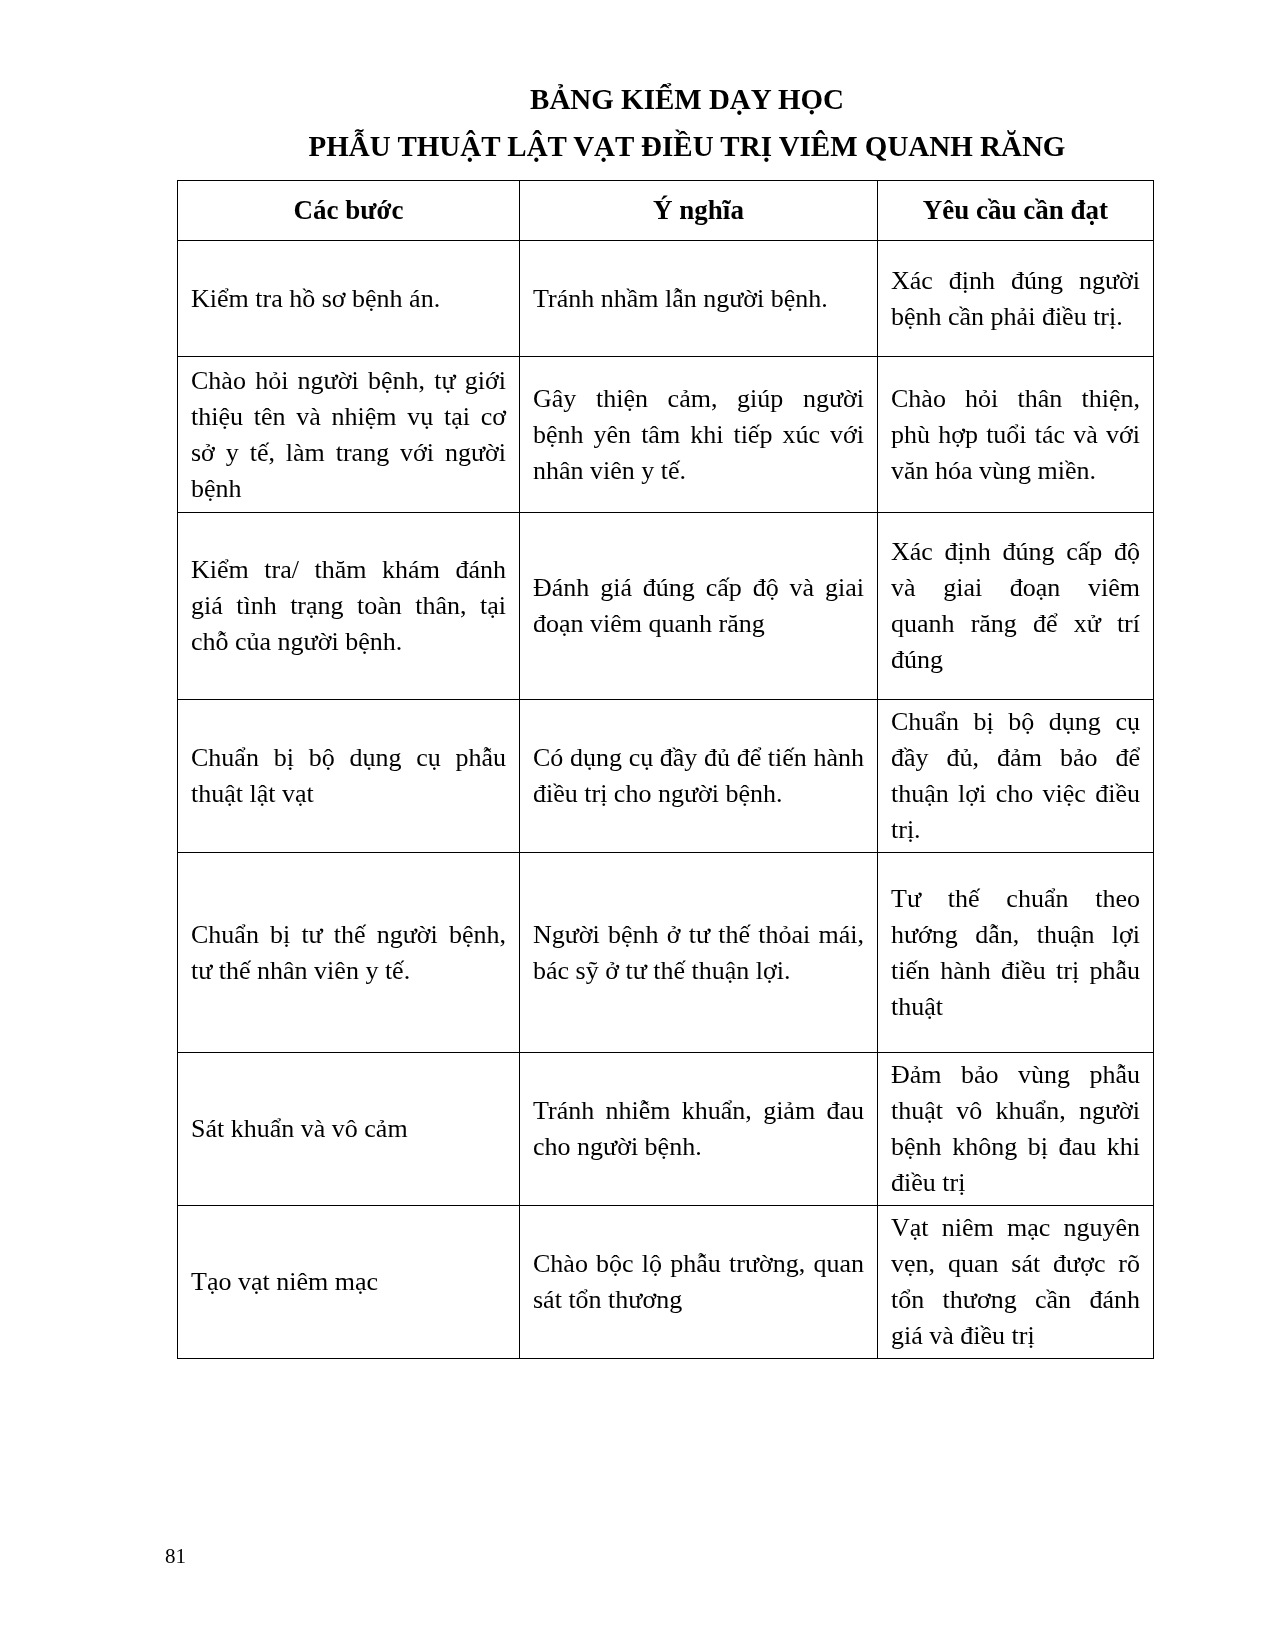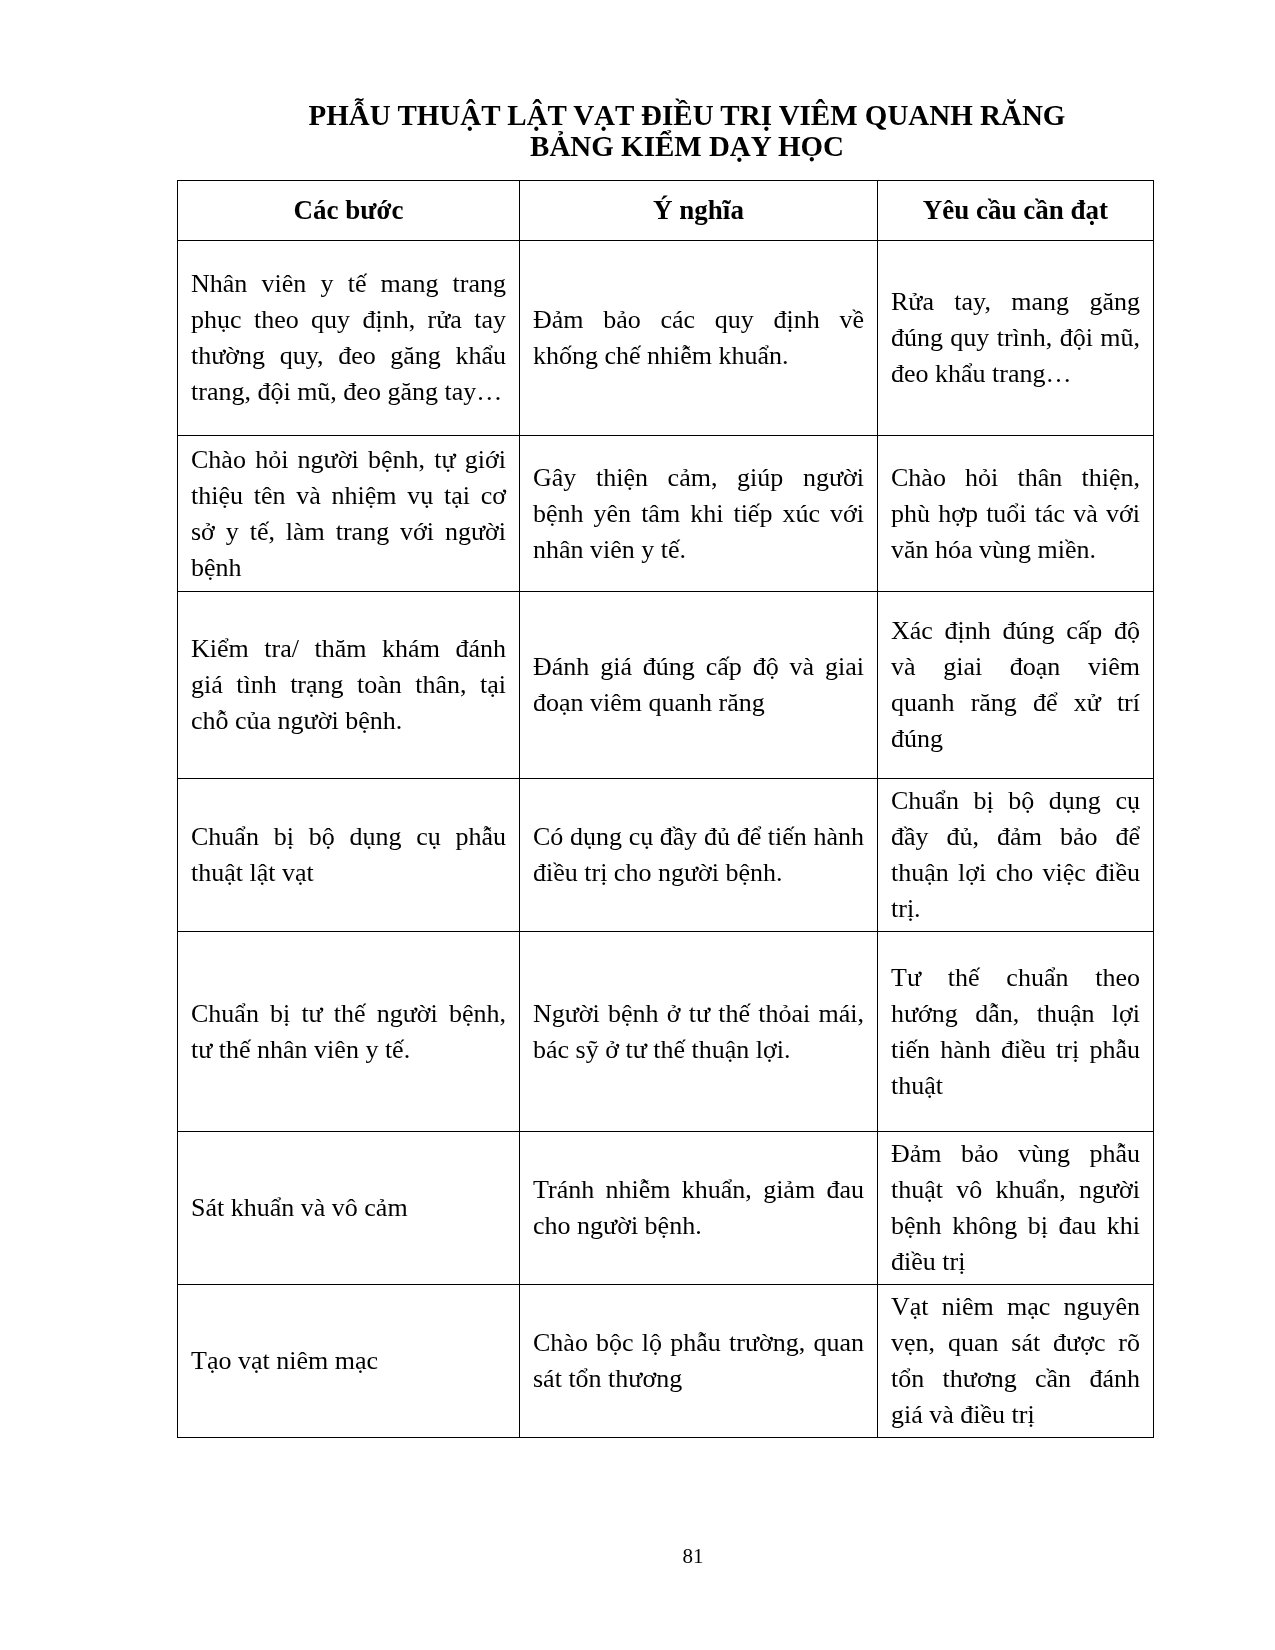--- a/index.html
+++ b/index.html
@@ -64,55 +64,54 @@
   tr.row-2 { height: 195px; }
   tr.row-3 { height: 156px; }
   tr.row-4 { height: 187px; }
   tr.row-5 { height: 153px; }
   tr.row-6 { height: 200px; }
   tr.row-7 { height: 150px; }
   tr.row-8 { height: 152px; }
   .page-footer {
     position: absolute;
     top: 1544px;
-    left: 183px;
+    left: 165px;
     width: 1020px;
-    text-align: center;
     font-size: 21px;
     line-height: 24px;
   }
 </style>
 </head>
 <body>
 
 <div class="page">
 
   <div class="title-block">
+    <div class="doc-title">BẢNG KIỂM DẠY HỌC</div>
     <div class="doc-title second">PHẪU THUẬT LẬT VẠT ĐIỀU TRỊ VIÊM QUANH RĂNG</div>
-    <div class="doc-title">BẢNG KIỂM DẠY HỌC</div>
   </div>
 
   <table class="checklist">
     <colgroup>
       <col class="c1">
       <col class="c2">
       <col class="c3">
     </colgroup>
     <thead>
       <tr class="hrow">
         <th>Các bước</th>
         <th>Ý nghĩa</th>
         <th>Yêu cầu cần đạt</th>
       </tr>
     </thead>
     <tbody>
-      <tr class="row-2">
-        <td>Nhân viên y tế mang trang phục theo quy định, rửa tay thường quy, đeo găng khẩu trang, đội mũ, đeo găng tay…</td>
-        <td>Đảm bảo các quy định về khống chế nhiễm khuẩn.</td>
-        <td>Rửa tay, mang găng đúng quy trình, đội mũ, đeo khẩu trang…</td>
+      <tr class="row-1">
+        <td>Kiểm tra hồ sơ bệnh án.</td>
+        <td>Tránh nhầm lẫn người bệnh.</td>
+        <td>Xác định đúng người bệnh cần phải điều trị.</td>
       </tr>
       <tr class="row-3">
         <td>Chào hỏi người bệnh, tự giới thiệu tên và nhiệm vụ tại cơ sở y tế, làm trang với người bệnh</td>
         <td>Gây thiện cảm, giúp người bệnh yên tâm khi tiếp xúc với nhân viên y tế.</td>
         <td>Chào hỏi thân thiện, phù hợp tuổi tác và với văn hóa vùng miền.</td>
       </tr>
       <tr class="row-4">
         <td>Kiểm tra/ thăm khám đánh giá tình trạng toàn thân, tại chỗ của người bệnh.</td>
         <td>Đánh giá đúng cấp độ và giai đoạn viêm quanh răng</td>
         <td>Xác định đúng cấp độ và giai đoạn viêm quanh răng để xử trí đúng</td>

